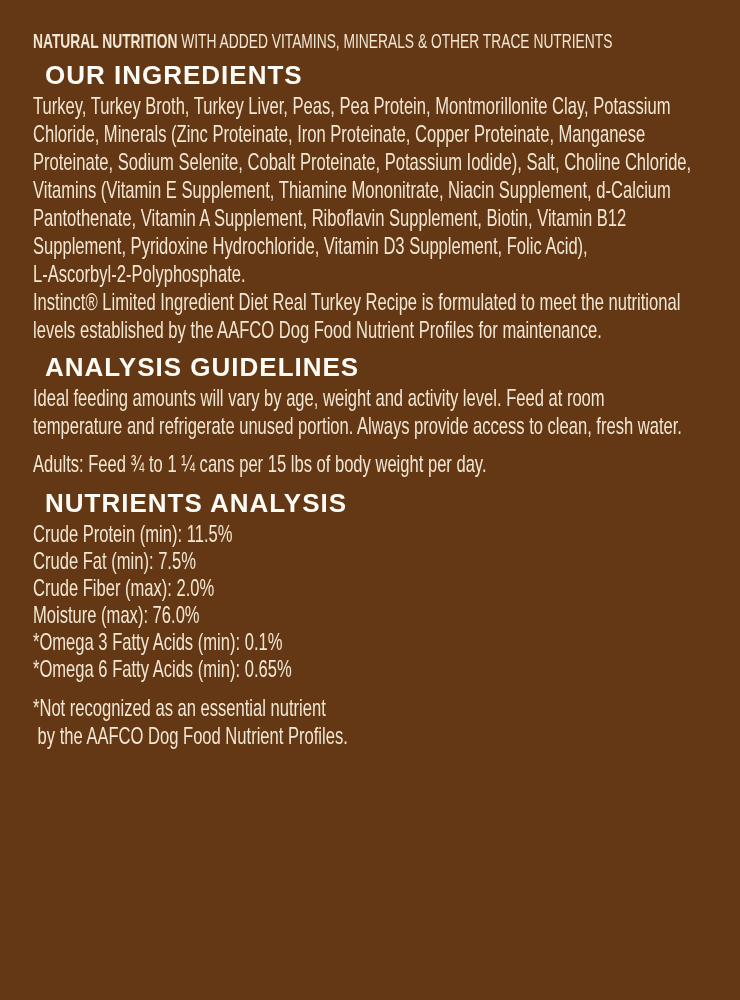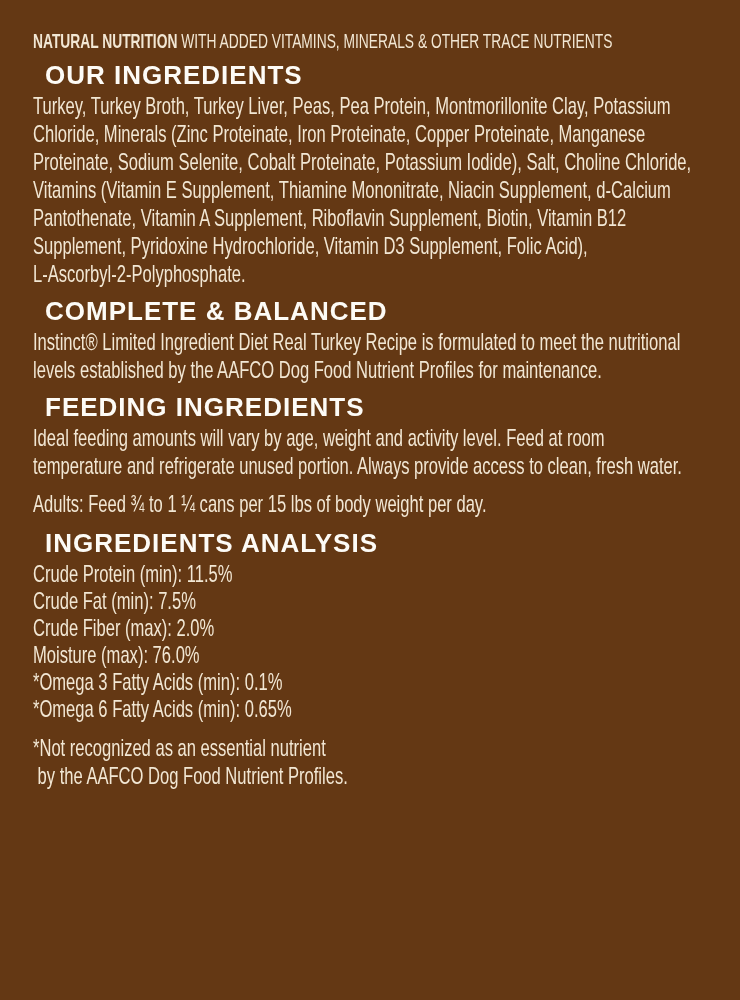--- a/index.html
+++ b/index.html
@@ -74,30 +74,29 @@
 
   <div class="section-heading">OUR INGREDIENTS</div>
   <div class="body-text cond">Turkey, Turkey Broth, Turkey Liver, Peas, Pea Protein, Montmorillonite Clay, Potassium
 Chloride, Minerals (Zinc Proteinate, Iron Proteinate, Copper Proteinate, Manganese
 Proteinate, Sodium Selenite, Cobalt Proteinate, Potassium Iodide), Salt, Choline Chloride,
 Vitamins (Vitamin E Supplement, Thiamine Mononitrate, Niacin Supplement, d-Calcium
 Pantothenate, Vitamin A Supplement, Riboflavin Supplement, Biotin, Vitamin B12
 Supplement, Pyridoxine Hydrochloride, Vitamin D3 Supplement, Folic Acid),
 L-Ascorbyl-2-Polyphosphate.</div>
 
-  <div class="section-heading">COMPLETE &amp; BALANCED</div>
   <div class="body-text cond">Instinct® Limited Ingredient Diet Real Turkey Recipe is formulated to meet the nutritional
 levels established by the AAFCO Dog Food Nutrient Profiles for maintenance.</div>
 
-  <div class="section-heading">FEEDING INGREDIENTS</div>
+  <div class="section-heading">ANALYSIS GUIDELINES</div>
   <div class="body-text cond">Ideal feeding amounts will vary by age, weight and activity level. Feed at room
 temperature and refrigerate unused portion. Always provide access to clean, fresh water.</div>
   <div class="body-text cond adults-line">Adults: Feed ¾ to 1 ¼ cans per 15 lbs of body weight per day.</div>
 
-  <div class="section-heading ga-heading">INGREDIENTS ANALYSIS</div>
+  <div class="section-heading ga-heading">NUTRIENTS ANALYSIS</div>
   <div class="ga-columns">
     <div class="ga-left">
       <div class="body-text cond">Crude Protein (min): 11.5%
 Crude Fat (min): 7.5%
 Crude Fiber (max): 2.0%
 Moisture (max): 76.0%
 *Omega 3 Fatty Acids (min): 0.1%
 *Omega 6 Fatty Acids (min): 0.65%</div>
     </div>
   </div>

